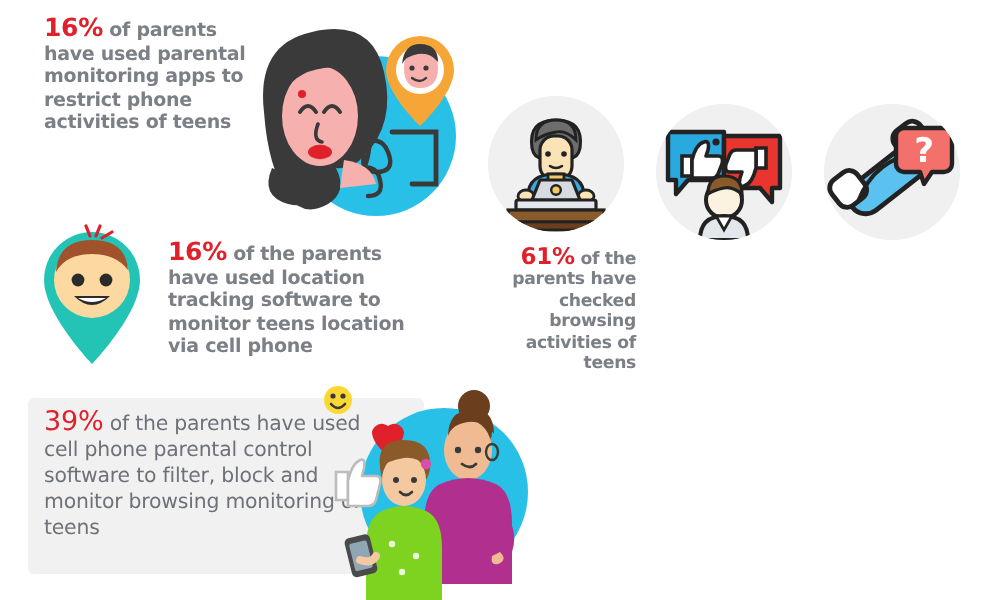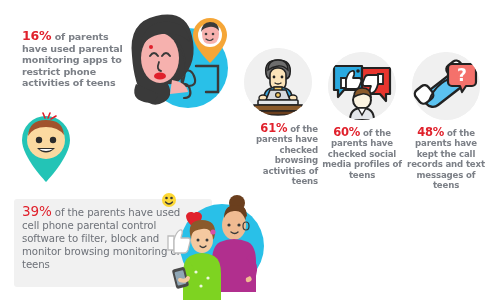--- a/index.html
+++ b/index.html
@@ -6,21 +6,21 @@
   body{width:500px;height:300px;overflow:hidden;position:relative;
        font-family:"DejaVu Sans","Liberation Sans",sans-serif;}
 
   #canvas{position:absolute;left:0;top:0;width:500px;height:300px;
           background:#ffffff;border-radius:10px;overflow:hidden;}
 
   .stat-text{position:absolute;color:#7b7f86;font-weight:700;}
   .pct{color:#e0212c;font-weight:700;}
 
   
-  #stat-apps{left:22px;top:30px;width:108px;font-size:9.5px;line-height:11.6px;
+  #stat-apps{left:22px;top:8px;width:108px;font-size:9.5px;line-height:11.6px;
              letter-spacing:-0.15px;}
   #stat-apps .pct{font-size:12.5px;}
 
   
   #stat-location{left:84px;top:120px;width:132px;font-size:9.5px;line-height:11.6px;
                  letter-spacing:-0.15px;}
   #stat-location .pct{font-size:12.5px;}
 
   
   #card-39{position:absolute;left:14px;top:199px;width:198px;height:88px;
@@ -100,20 +100,24 @@
       <circle cx="30" cy="28" r="19" fill="#fbd9a0"></circle>
       <path d="M12 24 q1 -16 18 -16 q17 0 18 15 q-6 -8 -18 -8 q-13 0 -18 9z" fill="#a0522d"></path>
       <path d="M32 6 l2 -5 M35 7 l5 -3 M29 6 l-2 -5" stroke="#e0212c" stroke-width="1.6" stroke-linecap="round" fill="none"></path>
       <circle cx="23" cy="28" r="3.2" fill="#2b2b2b"></circle>
       <circle cx="37" cy="28" r="3.2" fill="#2b2b2b"></circle>
       <path d="M21 36 q9 9 18 0 z" fill="#2b2b2b"></path>
       <path d="M23 37 q7 4 14 0" fill="#ffffff"></path>
     </svg>
   </div>
 
+  <div class="stat-text" id="stat-location">
+    <span class="pct">16%</span><span> of the parents have</span>
+    <span>used location tracking software to monitor teens location via cell phone</span>
+  </div>
 
   <div id="card-39"></div>
   <div id="stat-39">
     <span class="pct">39%</span><span>  of the parents have</span>
     <span>used cell phone parental control software to filter, block and monitor browsing monitoring of teens</span>
   </div>
 
   <div class="art" style="left:160px;top:192px;">
     <svg width="108" height="108" viewBox="0 0 108 108">
       <circle cx="62" cy="54" r="42" fill="#29c0e8"></circle>
@@ -205,39 +209,31 @@
         <path d="M62 16 h-28 v26 h18 l6 7 v-7 h4z" fill="#e8352e" stroke="#222" stroke-width="2.2" stroke-linejoin="round"></path>
         <path d="M55 22 h-5 v10 h5z" fill="#ffffff" stroke="#222" stroke-width="1.8"></path>
         <path d="M50 32 q-2 8 -6 9 q-3 1 -2 -4 l1 -3 h-6 q-3 0 -2 -4 l2 -5 q1 -2 3 -2 h10z" fill="#ffffff" stroke="#222" stroke-width="1.8" stroke-linejoin="round"></path>
 
         <circle cx="34" cy="48" r="9" fill="#fbf3e0" stroke="#222" stroke-width="2"></circle>
         <path d="M26 45 q0 -9 8 -9 q9 0 9 9 q-5 -4 -9 -3 q-5 1 -8 3z" fill="#8a5a2b" stroke="#222" stroke-width="1.6"></path>
         <path d="M22 68 q0 -12 12 -12 q12 0 12 12z" fill="#e3e6ea" stroke="#222" stroke-width="2"></path>
         <path d="M30 56 h8 l-4 7z" fill="#ffffff" stroke="#222" stroke-width="1.4"></path>
       </svg>
     </div>
-    <div class="cap">
-      <span class="pct">60%</span><span> of</span>
-      <span>the parents have checked social media profiles of teens</span>
-    </div>
   </div>
 
   <div class="circle-col" id="col-calls">
     <div class="icon-circle">
       <svg width="68" height="68" viewBox="0 0 68 68">
         <circle cx="34" cy="34" r="34" fill="#f0f0f0"></circle>
         <g transform="rotate(-38 34 38)">
           <rect x="10" y="28" width="48" height="17" rx="8.5" fill="#5bc2f0" stroke="#222" stroke-width="2.4"></rect>
           <rect x="6" y="20" width="16" height="16" rx="5" fill="#ffffff" stroke="#222" stroke-width="2.4"></rect>
           <rect x="46" y="20" width="16" height="16" rx="5" fill="#ffffff" stroke="#222" stroke-width="2.4"></rect>
           <path d="M14 36 q20 -12 40 0" fill="none" stroke="#222" stroke-width="2"></path>
         </g>
         <path d="M40 12 h20 a4 4 0 0 1 4 4 v14 a4 4 0 0 1 -4 4 h-6 l-4 6 l-2 -6 h-8 a4 4 0 0 1 -4 -4 v-14 a4 4 0 0 1 4 -4z" fill="#f4716b" stroke="#222" stroke-width="2.2" stroke-linejoin="round"></path>
         <text x="50" y="29" font-family="DejaVu Sans, sans-serif" font-size="17" font-weight="700" fill="#ffffff" text-anchor="middle">?</text>
       </svg>
     </div>
-    <div class="cap">
-      <span class="pct">48%</span><span> of</span>
-      <span>the parents have kept the call records and text messages of teens</span>
-    </div>
   </div>
 
 </div>
 
 </body></html>

